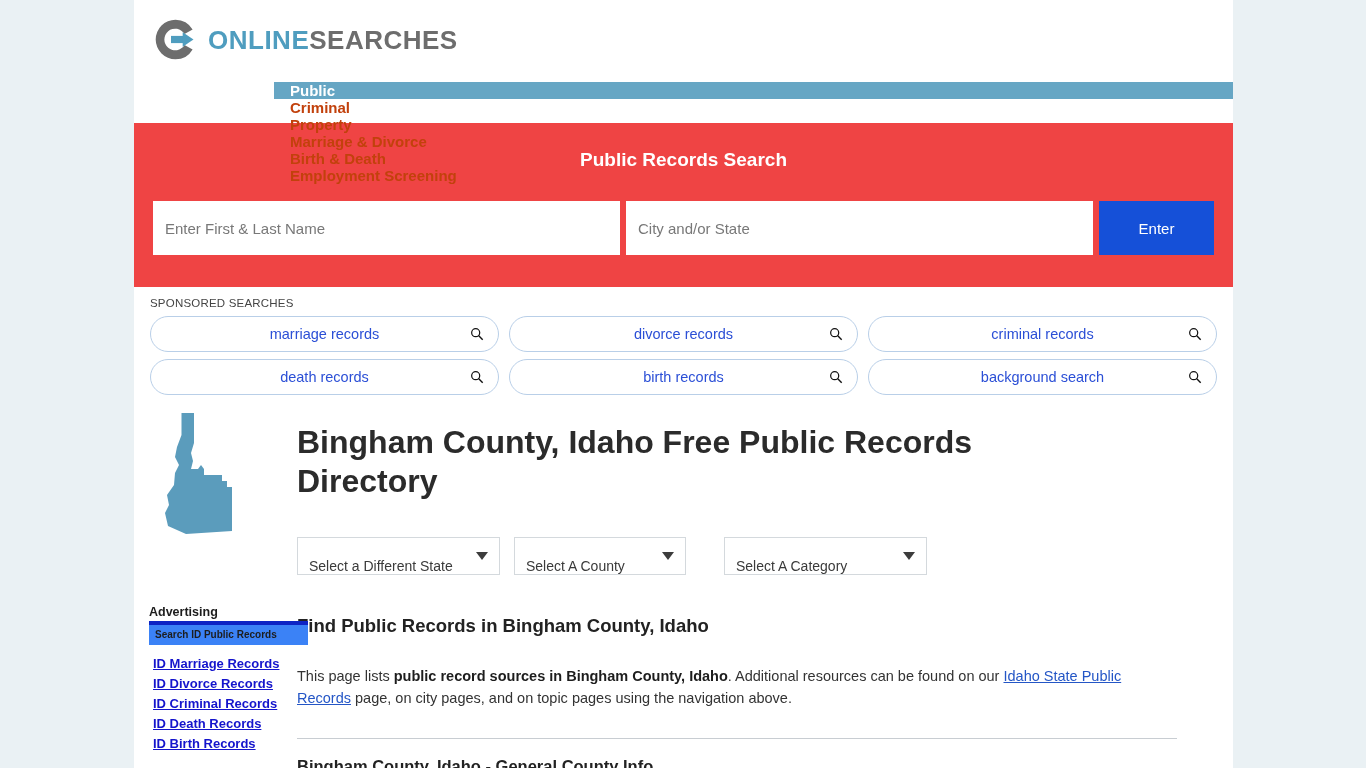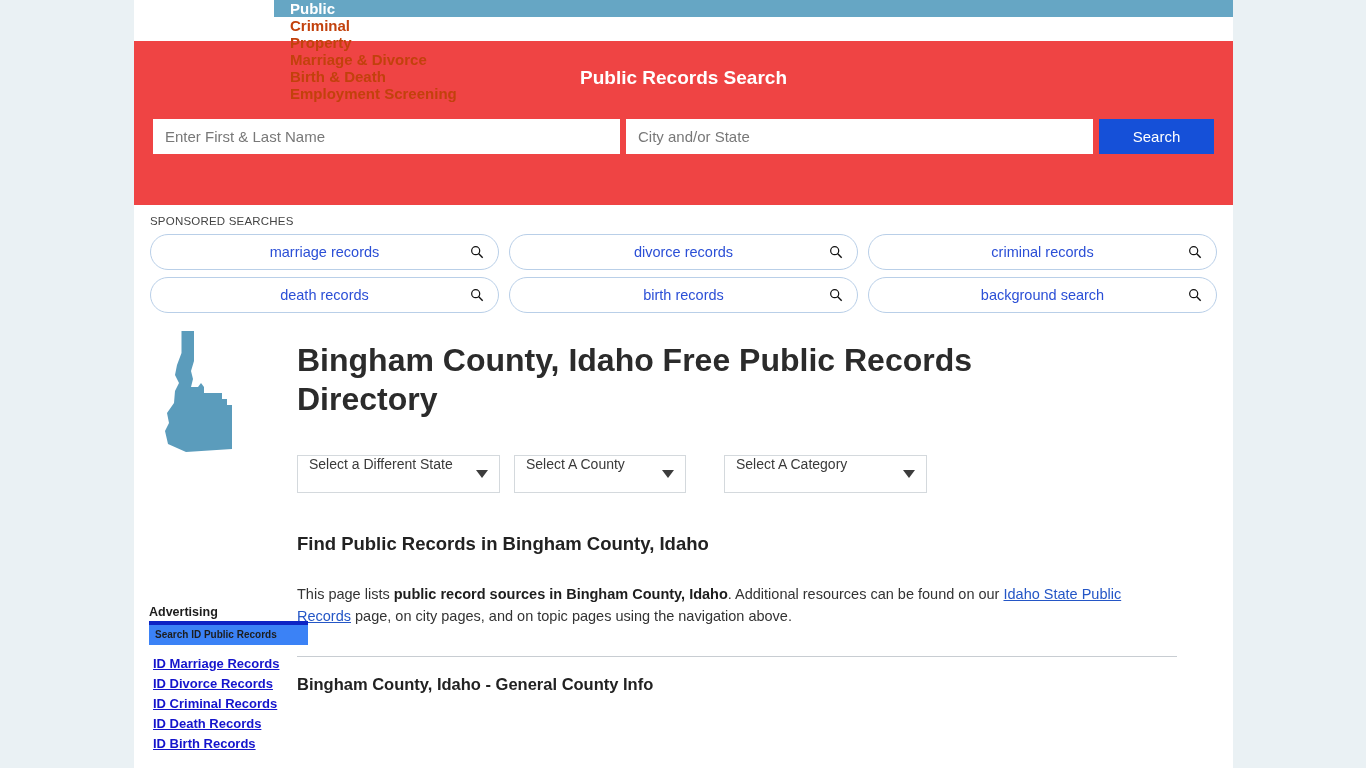--- a/index.html
+++ b/index.html
@@ -53,21 +53,21 @@
   
   .banner {
     background: #ef4444;
     padding: 26px 19px 26px 19px;
     height: 164px;
   }
   .banner-title {
     color: #ffffff; font-size: 19px; font-weight: bold;
     text-align: center; margin: 0 0 30px 0;
   }
-  .search-row { display: flex; align-items: stretch; height: 35px; gap: 6px; }
+  .search-row { display: flex; align-items: stretch; height: 54px; gap: 6px; }
   .search-input {
     border: none; outline: none; background: #fff;
     font-size: 15px; color: #444;
     padding: 0 12px;
     font-family: "Liberation Sans", sans-serif;
   }
   .search-input::placeholder { color: #787878; }
   .search-input.name { flex: 0 0 467px; }
   .search-input.city { flex: 0 0 467px; }
   .search-btn {
@@ -113,21 +113,21 @@
     font-size: 32px; font-weight: bold; color: #2b2b2b;
     line-height: 1.22; margin: 14px 0 0 0;
     max-width: 800px;
   }
   .selects { display: flex; gap: 14px; margin-top: 36px; }
   .sel {
     position: relative;
     height: 38px;
     border: 1px solid #d4d9dd;
     background: #fff;
-    display: flex; align-items: flex-start;
+    display: flex; align-items: flex-end;
     padding: 0 30px 0 11px;
     font-size: 14px; color: #3a3a3a;
     cursor: pointer;
   }
   .sel.s1 { width: 203px; }
   .sel.s2 { width: 172px; }
   .sel.s3 { width: 203px; margin-left: 24px; }
   .sel .caret {
     position: absolute; right: 11px; top: 50%;
     transform: translateY(-50%);
@@ -178,36 +178,48 @@
     color: #1414cc; text-decoration: underline;
     margin-bottom: 5px;
     padding-left: 4px;
   }
 </style>
 </head>
 <body>
 
 <div class="page">
 
+  <div class="header">
+    <div class="logo">
+      <svg class="logo-mark" viewBox="0 0 50 50">
+        <path d="M25 3 A22 22 0 1 0 25 47 A22 22 0 0 0 44 36 L35 31 A12 12 0 1 1 35 19 L44 14 A22 22 0 0 0 25 3 Z" fill="#6d6d6d"></path>
+        <rect x="20" y="21" width="16" height="8" fill="#4f9dbf"></rect>
+        <path d="M33 17 L45 25 L33 33 Z" fill="#4f9dbf"></path>
+      </svg>
+      <div class="logo-text">
+        <span class="blue">ONLINE</span><span class="gray">SEARCHES</span>
+      </div>
+    </div>
+  </div>
 
   <div class="nav">
     <a class="nav-item active">Public</a>
     <a class="nav-item">Criminal</a>
     <a class="nav-item">Property</a>
     <a class="nav-item">Marriage &amp; Divorce</a>
     <a class="nav-item">Birth &amp; Death</a>
     <a class="nav-item">Employment Screening</a>
   </div>
 
   <div class="banner">
     <div class="banner-title">Public Records Search</div>
     <div class="search-row">
       <input class="search-input name" placeholder="Enter First &amp; Last Name" style="">
       <input class="search-input city" placeholder="City and/or State" style="">
-      <button class="search-btn">Search</button>
+      <button class="search-btn">Enter</button>
     </div>
   </div>
 
   <div class="sponsored">
     <div class="sponsored-label">SPONSORED SEARCHES</div>
     <div class="pill-grid">
       <div class="pill">
         <span>marriage records</span>
         <svg class="mag" viewBox="0 0 16 16">
             <circle cx="6.5" cy="6.5" r="4.6" fill="none" stroke="#111" stroke-width="1.4"></circle>

